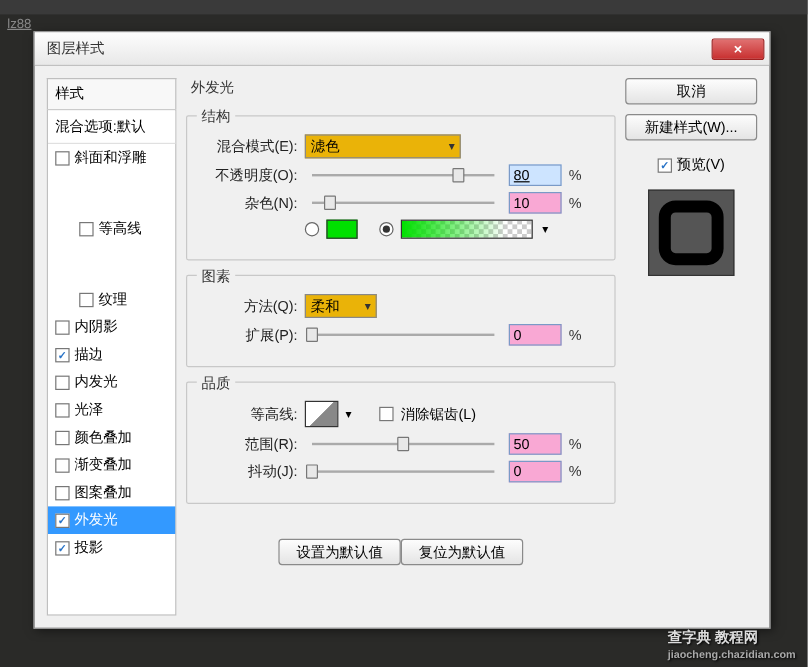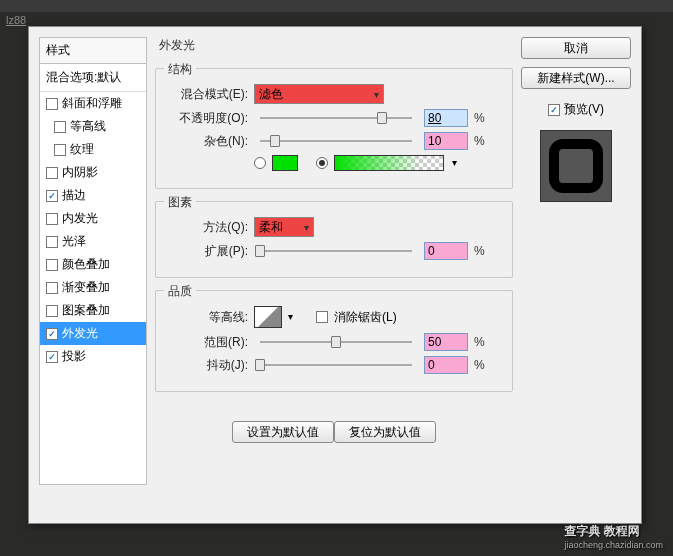--- a/index.html
+++ b/index.html
@@ -9,63 +9,67 @@
 .dialog { position: absolute; top: 26px; left: 28px; width: 614px; height: 498px; background: #f0f0f0; border: 1px solid #888; box-shadow: 2px 2px 8px rgba(0,0,0,0.5); }
 .titlebar { height: 28px; background: linear-gradient(#fdfdfd,#e8e8e8); border-bottom: 1px solid #c0c0c0; display: flex; align-items: center; padding: 0 4px 0 10px; }
 .titlebar-text { flex: 1; color: #333; }
 .close-btn { width: 44px; height: 18px; background: linear-gradient(#e07070,#c83030); border: 1px solid #a02020; border-radius: 2px; color: #fff; display: flex; align-items: center; justify-content: center; font-weight: bold; cursor: pointer; }
 .body { display: flex; height: calc(100% - 28px); padding: 10px; gap: 8px; }
 .styles-col { width: 108px; display: flex; flex-direction: column; }
 .styles-header { border: 1px solid #bfbfbf; border-bottom: none; padding: 4px 6px; background: #f8f8f8; }
 .styles-list { border: 1px solid #bfbfbf; flex: 1; background: #fff; }
 .style-item { padding: 3px 6px; display: flex; align-items: center; gap: 4px; cursor: pointer; }
 .style-item.sel { background: #3399ff; color: #fff; }
-.style-item.indent { padding-left: 14px; }
+.style-item.indent { padding-left: 26px; margin-top: 36px; }
 .cb { width: 12px; height: 12px; border: 1px solid #777; background: #fff; display: inline-flex; align-items: center; justify-content: center; font-size: 9px; color: #3a6; }
 .cb.checked::after { content: "✓"; color: #2a74c7; font-weight: bold; }
 .blend-row { padding: 5px 6px; border-bottom: 1px solid #e0e0e0; background:#fff; }
 .center-col { flex: 1; display:flex; flex-direction:column; gap:8px; }
 .group { border: 1px solid #c8c8c8; border-radius: 2px; padding: 10px 10px 12px 10px; position: relative; margin-top:4px; }
 .group-title { position: absolute; top: -8px; left: 8px; background: #f0f0f0; padding: 0 4px; color: #333; }
 .row { display: flex; align-items: center; margin: 5px 0; gap: 6px; }
 .lbl { width: 82px; text-align: right; color: #222; }
 .slider { flex: 1; height: 18px; position: relative; margin: 0 6px; }
 .slider-track { position: absolute; top: 8px; left: 0; right: 0; height: 2px; background: #aaa; }
 .slider-thumb { position: absolute; top: 3px; width: 10px; height: 12px; background: #e8e8e8; border: 1px solid #777; border-radius: 1px; transform: translateX(-50%); }
 .num { width: 44px; height: 18px; border: 1px solid #7a9ac7; background: #f9a8d4; padding: 0 3px; text-align: left; }
 .num.hl { background: #cde4ff; text-decoration: underline; }
 .unit { width: 28px; color: #333; }
-select, .combo { height: 20px; border: 1px solid #888; background: #ef4444; padding: 0 16px 0 4px; position: relative; display:inline-flex; align-items:center; min-width:60px; }
+select, .combo { height: 20px; border: 1px solid #888; background: #eab308; padding: 0 16px 0 4px; position: relative; display:inline-flex; align-items:center; min-width:60px; }
 .combo::after { content: "▾"; position: absolute; right: 4px; font-size: 10px; color: #333; }
 .radio { width: 12px; height: 12px; border: 1px solid #666; border-radius: 50%; background: #fff; display: inline-flex; align-items:center; justify-content:center; }
 .radio.sel::after { content: ""; width: 6px; height: 6px; background: #333; border-radius: 50%; }
 .swatch-sm { width: 26px; height: 16px; border: 1px solid #333; background: #00e000; }
 .gradient-sw { width: 110px; height: 16px; border: 1px solid #333; background: linear-gradient(to right, #00e000, rgba(0,224,0,0) 80%), repeating-conic-gradient(#ccc 0% 25%, #fff 0% 50%) 0/8px 8px; position:relative; }
 .gradient-sw::after { content:"▾"; position:absolute; right:-14px; top:1px; font-size:10px; }
 .contour { width: 28px; height: 22px; border: 1px solid #333; background: linear-gradient(135deg,#fff 49%,#888 51%); position: relative; }
 .contour::after { content:"▾"; position:absolute; right:-12px; top:4px; font-size:10px; }
 .btn { height: 22px; padding: 0 14px; background: linear-gradient(#fdfdfd,#e4e4e4); border: 1px solid #8a8a8a; border-radius: 3px; cursor: pointer; display:inline-flex; align-items:center; justify-content:center; }
 .btn.primary { border: 1px solid #3a7ac0; box-shadow: 0 0 0 1px #8cb8e8 inset; }
 .right-col { width: 110px; display:flex; flex-direction:column; align-items:stretch; gap:8px; }
 .right-col .btn { width: 100%; }
 .preview-check { display:flex; align-items:center; gap:4px; justify-content:center; margin-top:4px; }
 .preview-box { width: 72px; height: 72px; background: #555; margin: 4px auto 0; display:flex; align-items:center; justify-content:center; border:1px solid #333; }
 .preview-shape { width: 54px; height: 54px; border: 10px solid #000; border-radius: 14px; }
 .section-title-outer { font-weight: normal; color:#333; margin-bottom:2px; padding-left:4px; }
 .footer-btns { display:flex; justify-content:center; margin-top:21px;align-items:flex-end; }
 .watermark { position:absolute; bottom:6px; right:10px; color:#ddd; font-size:14px; font-weight:bold; text-shadow:1px 1px 2px #000; }
-.watermark small { display:block; font-size:9px; color:#aaa; text-align:right; font-weight:normal; }
+.watermark small { display:block; font-size:9px; color:#aaa; text-align:right; font-weight:bold; }
 </style>
 </head>
 <body>
 
 <div class="bg-strip"></div>
 <span class="bg-tag">lz88</span>
 
 <div class="dialog">
+  <div class="titlebar">
+    <span class="titlebar-text">图层样式</span>
+    <div class="close-btn">×</div>
+  </div>
   <div class="body">
 
     <div class="styles-col">
       <div class="styles-header">样式</div>
       <div class="styles-list">
         <div class="blend-row">混合选项:默认</div>
         <div id="styles-items">
             <div class="style-item">
               <span class="cb"></span>
               <span>斜面和浮雕</span>

